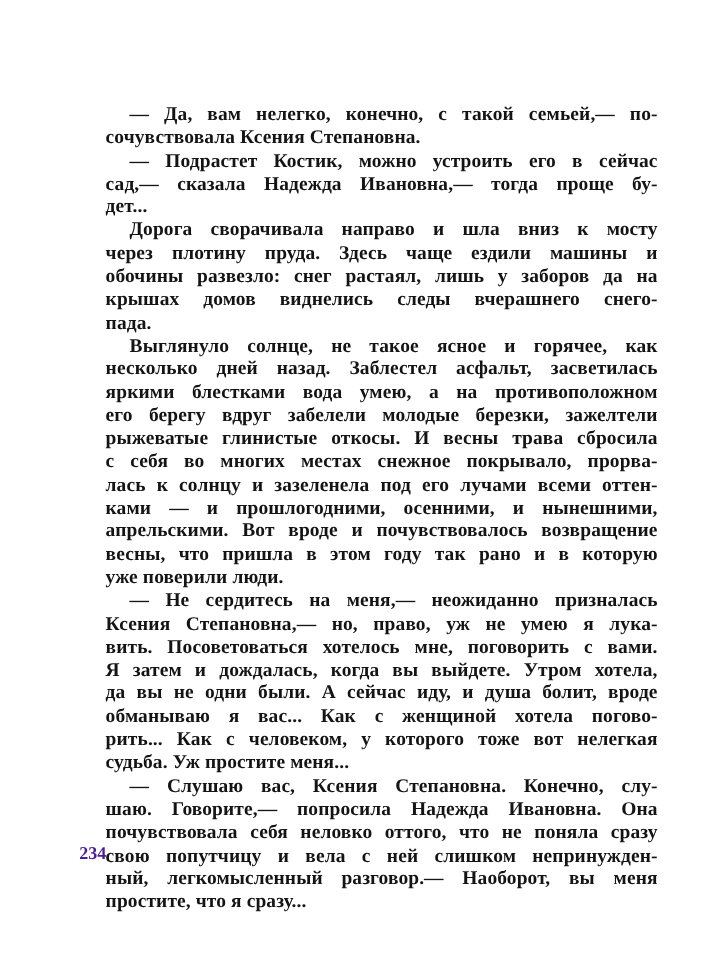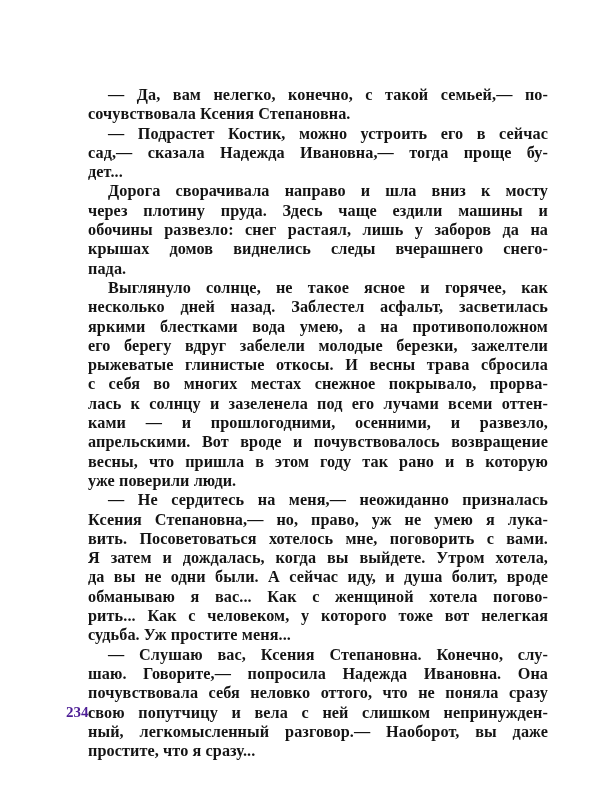--- a/index.html
+++ b/index.html
@@ -67,34 +67,34 @@
       <span class="line">обочины развезло: снег растаял, лишь у заборов да на</span>
       <span class="line">крышах домов виднелись следы вчерашнего снего-</span>
       <span class="line last">пада.</span>
       <span class="line indent">Выглянуло солнце, не такое ясное и горячее, как</span>
       <span class="line">несколько дней назад. Заблестел асфальт, засветилась</span>
       <span class="line">яркими блестками вода умею, а на противоположном</span>
       <span class="line">его берегу вдруг забелели молодые березки, зажелтели</span>
       <span class="line">рыжеватые глинистые откосы. И весны трава сбросила</span>
       <span class="line">с себя во многих местах снежное покрывало, прорва-</span>
       <span class="line">лась к солнцу и зазеленела под его лучами всеми оттен-</span>
-      <span class="line">ками — и прошлогодними, осенними, и развезло,</span>
+      <span class="line">ками — и прошлогодними, осенними, и нынешними,</span>
       <span class="line">апрельскими. Вот вроде и почувствовалось возвращение</span>
       <span class="line">весны, что пришла в этом году так рано и в которую</span>
       <span class="line last">уже поверили люди.</span>
       <span class="line indent">— Не сердитесь на меня,— неожиданно призналась</span>
       <span class="line">Ксения Степановна,— но, право, уж не умею я лука-</span>
       <span class="line">вить. Посоветоваться хотелось мне, поговорить с вами.</span>
       <span class="line">Я затем и дождалась, когда вы выйдете. Утром хотела,</span>
       <span class="line">да вы не одни были. А сейчас иду, и душа болит, вроде</span>
       <span class="line">обманываю я вас... Как с женщиной хотела погово-</span>
       <span class="line">рить... Как с человеком, у которого тоже вот нелегкая</span>
       <span class="line last">судьба. Уж простите меня...</span>
       <span class="line indent">— Слушаю вас, Ксения Степановна. Конечно, слу-</span>
       <span class="line">шаю. Говорите,— попросила Надежда Ивановна. Она</span>
       <span class="line">почувствовала себя неловко оттого, что не поняла сразу</span>
       <span class="line">свою попутчицу и вела с ней слишком непринужден-</span>
-      <span class="line">ный, легкомысленный разговор.— Наоборот, вы даже</span>
+      <span class="line">ный, легкомысленный разговор.— Наоборот, вы меня</span>
       <span class="line last">простите, что я сразу...</span>
     </div>
 </div>
 
 <div class="page-number">234</div>
 
 </body></html>

